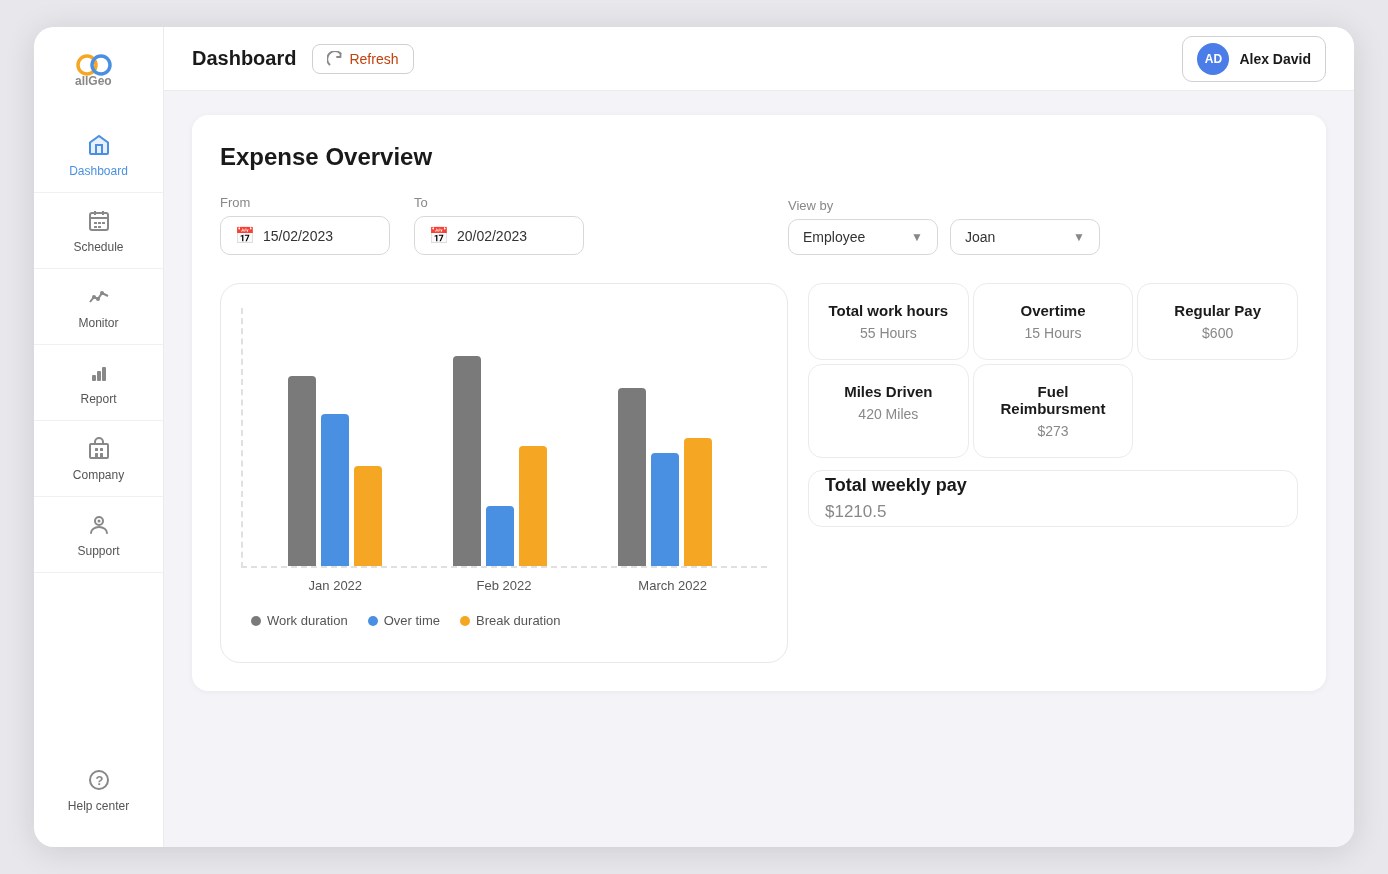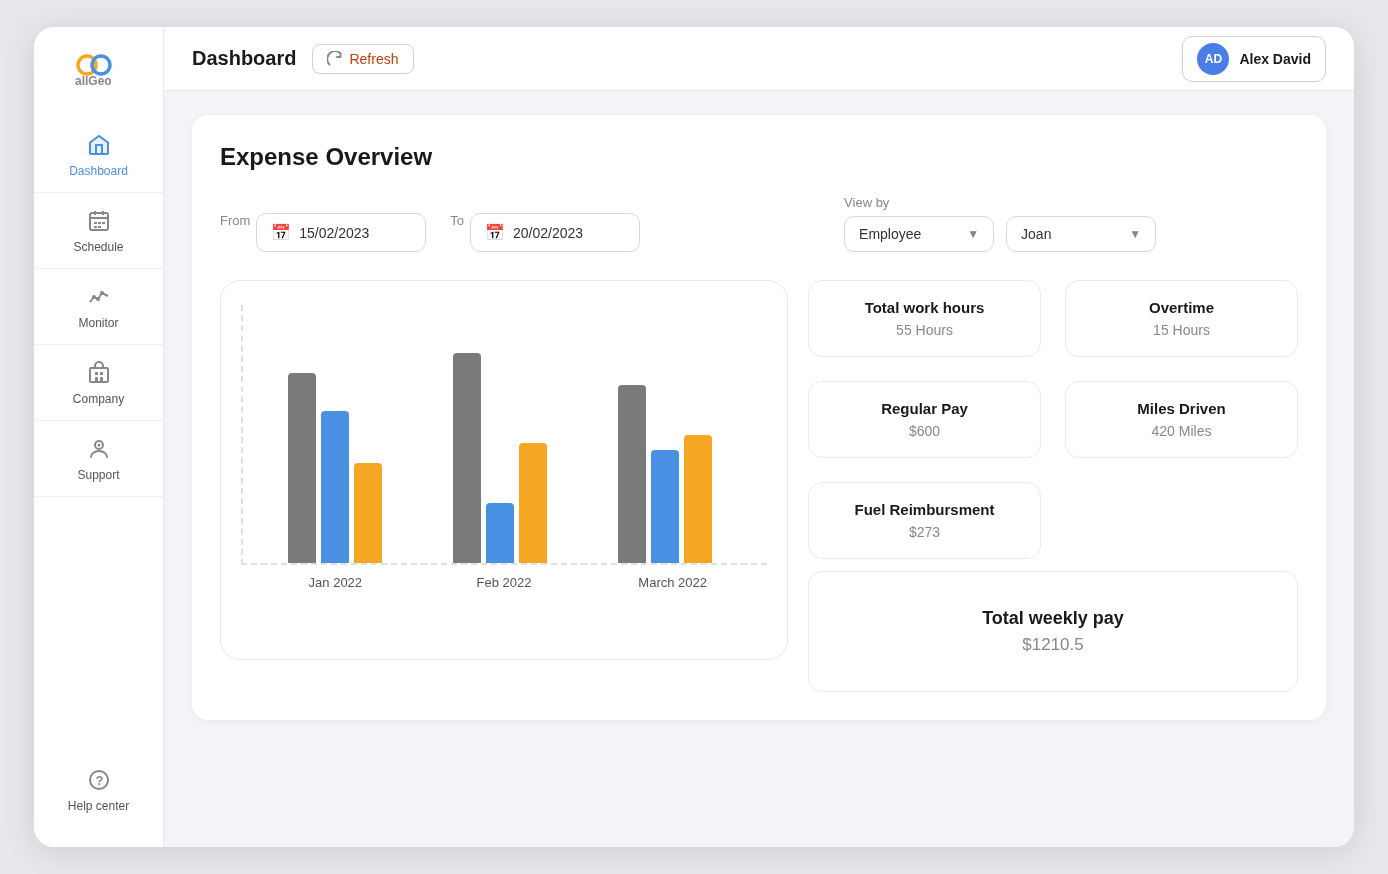--- a/index.html
+++ b/index.html
@@ -147,21 +147,21 @@
     }
     
     .filter-row {
       display: flex;
       align-items: flex-end;
       gap: 24px;
       margin-bottom: 28px;
     }
     .filter-group {
       display: flex;
-      flex-direction: row;
+      flex-direction: column;
       gap: 6px;
     }
     .filter-label {
       font-size: 13px;
       color: #888;
     }
     .date-input {
       display: flex;
       align-items: center;
       gap: 8px;
@@ -271,22 +271,22 @@
     .legend-dot.orange { background: #f5a623; }
     
     .stats-panel {
       width: 490px;
       display: flex;
       flex-direction: column;
       gap: 12px;
     }
     .stats-grid {
       display: grid;
-      grid-template-columns: 1fr 1fr;
-      gap: 24px;
+      grid-template-columns: 1fr 1fr 1fr;
+      gap: 4px;
     }
     .stat-card {
       background: #fff;
       border: 1.5px solid #ebebeb;
       border-radius: 14px;
       padding: 18px 16px;
       text-align: center;
     }
     .stat-title {
       font-size: 15px;
@@ -295,22 +295,21 @@
       margin-bottom: 6px;
     }
     .stat-value {
       font-size: 14px;
       color: #888;
     }
     .total-pay-card {
       background: #fff;
       border: 1.5px solid #ebebeb;
       border-radius: 14px;
-      padding: 36px 16px;
-      text-align: center;
+      padding: 4px 16px;
     }
     .total-pay-title {
       font-size: 18px;
       font-weight: 800;
       color: #1a1a1a;
       margin-bottom: 6px;
     }
     .total-pay-value {
       font-size: 17px;
       color: #888;
@@ -363,20 +362,30 @@
         <svg width="24" height="24" viewBox="0 0 24 24" fill="none">
           <polyline points="3,17 7,12 11,14 15,8 21,11" stroke="#888" stroke-width="2" fill="none"></polyline>
           <circle cx="7" cy="12" r="2" fill="#888"></circle>
           <circle cx="11" cy="14" r="2" fill="#888"></circle>
           <circle cx="15" cy="8" r="2" fill="#888"></circle>
         </svg>
       </div>
       <span class="nav-label">Monitor</span>
     </div>
 
+    <div class="sidebar-item">
+      <div class="icon-wrap">
+        <svg width="24" height="24" viewBox="0 0 24 24" fill="none">
+          <rect x="5" y="14" width="4" height="6" rx="1" fill="#888"></rect>
+          <rect x="10" y="10" width="4" height="10" rx="1" fill="#888"></rect>
+          <rect x="15" y="6" width="4" height="14" rx="1" fill="#888"></rect>
+        </svg>
+      </div>
+      <span class="nav-label">Report</span>
+    </div>
 
     <div class="sidebar-item">
       <div class="icon-wrap">
         <svg width="24" height="24" viewBox="0 0 24 24" fill="none">
           <rect x="3" y="7" width="18" height="14" rx="1" stroke="#888" stroke-width="2"></rect>
           <rect x="8" y="11" width="3" height="3" rx="0.5" fill="#888"></rect>
           <rect x="13" y="11" width="3" height="3" rx="0.5" fill="#888"></rect>
           <rect x="8" y="16" width="3" height="4" rx="0.5" fill="#888"></rect>
           <rect x="13" y="16" width="3" height="4" rx="0.5" fill="#888"></rect>
           <path d="M8 7V5a4 4 0 018 0v2" stroke="#888" stroke-width="2"></path>
@@ -482,20 +491,34 @@
                 <div class="bar gray" style="height:178px"></div>
                 <div class="bar blue" style="height:113px"></div>
                 <div class="bar orange" style="height:128px"></div>
               </div>
             </div>
             <div class="bar-labels">
               <span class="bar-month">Jan 2022</span>
               <span class="bar-month">Feb 2022</span>
               <span class="bar-month">March 2022</span>
             </div>
+            <div class="chart-legend">
+              <div class="legend-item">
+                <div class="legend-dot gray"></div>
+                <span>Work duration</span>
+              </div>
+              <div class="legend-item">
+                <div class="legend-dot blue"></div>
+                <span>Over time</span>
+              </div>
+              <div class="legend-item">
+                <div class="legend-dot orange"></div>
+                <span>Break duration</span>
+              </div>
+            </div>
           </div>
 
           <div class="stats-panel">
             <div class="stats-grid">
 
               <div class="stat-card">
                 <div class="stat-title">Total work hours</div>
                 <div class="stat-value">55 Hours</div>
               </div>
 

